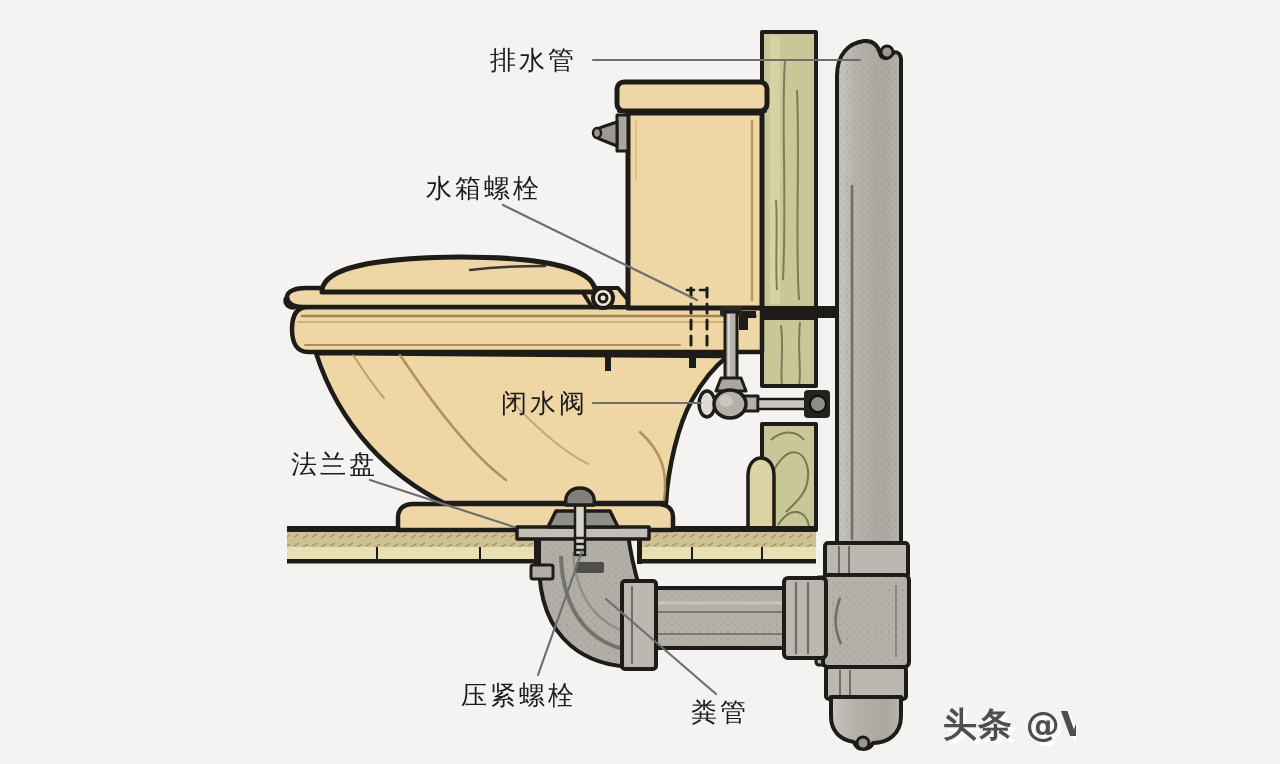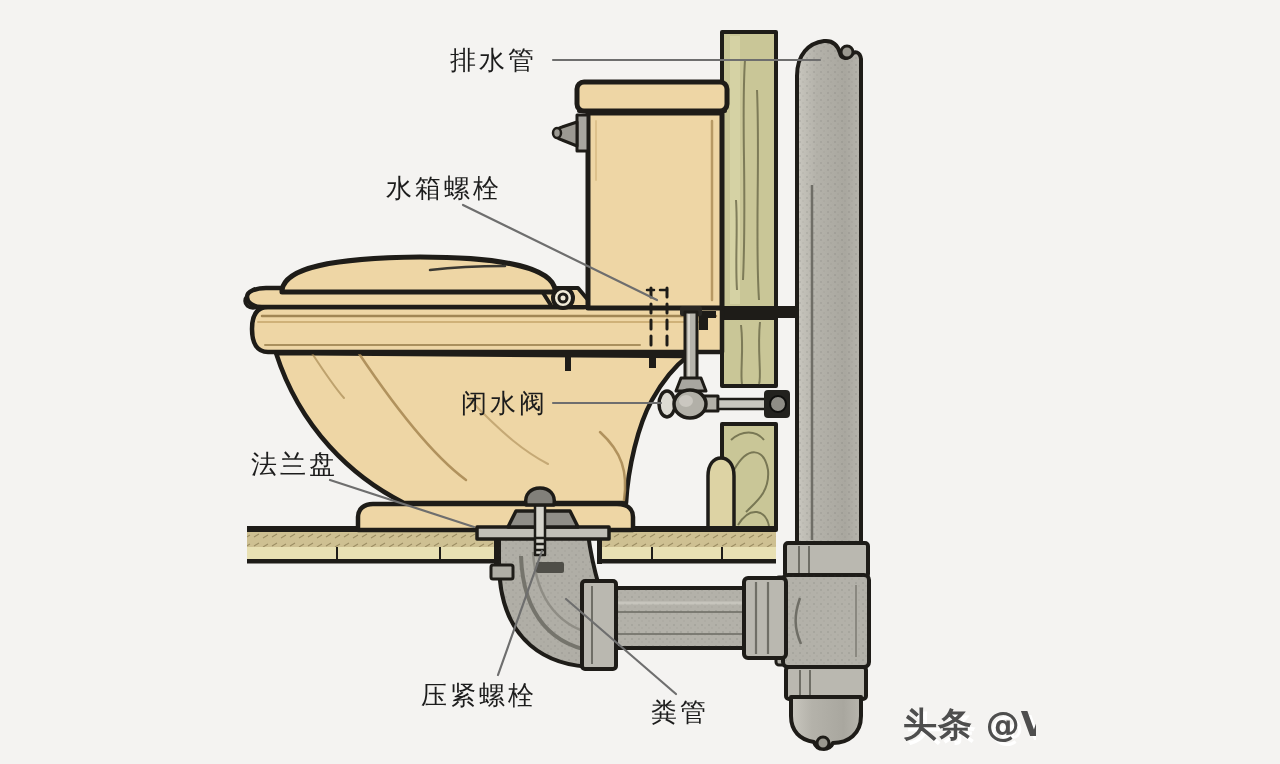--- a/index.html
+++ b/index.html
@@ -1,17 +1,17 @@
 <!DOCTYPE html>
 <html><head>
 <meta charset="utf-8">
 <style>
   html,body{margin:0;padding:0;background:#f4f3f1;}
   .stage{position:relative;width:1036px;height:764px;background:#f4f3f1;overflow:hidden;
-         font-family:"Liberation Sans","DejaVu Sans",sans-serif;}
+         font-family:"Liberation Sans","DejaVu Sans",sans-serif;margin-left:40px;}
   svg{display:block;}
   .lbl{font-size:26px;letter-spacing:3px;fill:#1c1c1c;font-family:"Liberation Sans","DejaVu Sans",sans-serif;}
   .wm{font-size:34px;font-weight:bold;letter-spacing:1px;font-family:"DejaVu Sans","Liberation Sans",sans-serif;}
   .wm-dark{fill:#4e4e4e;}
   .wm-light{fill:#ffffff;}
 </style>
 </head>
 <body>
 
 <div class="stage">

